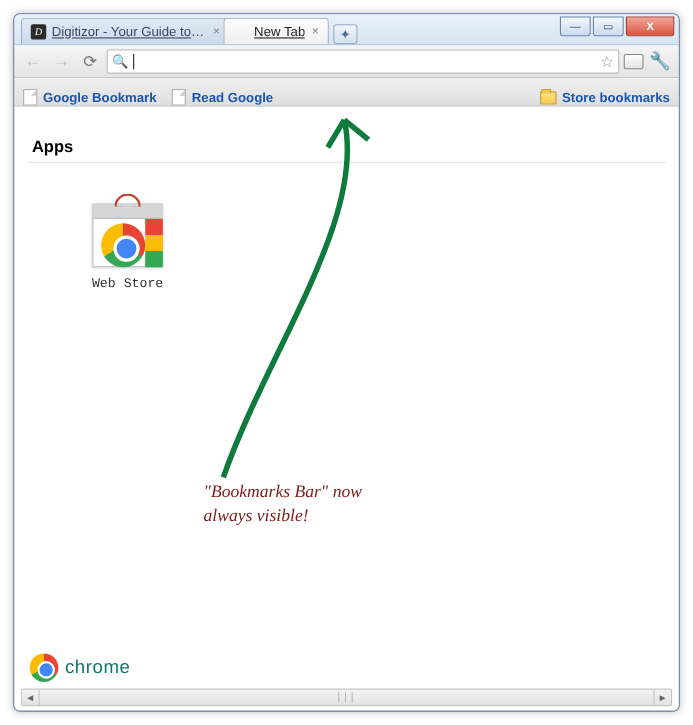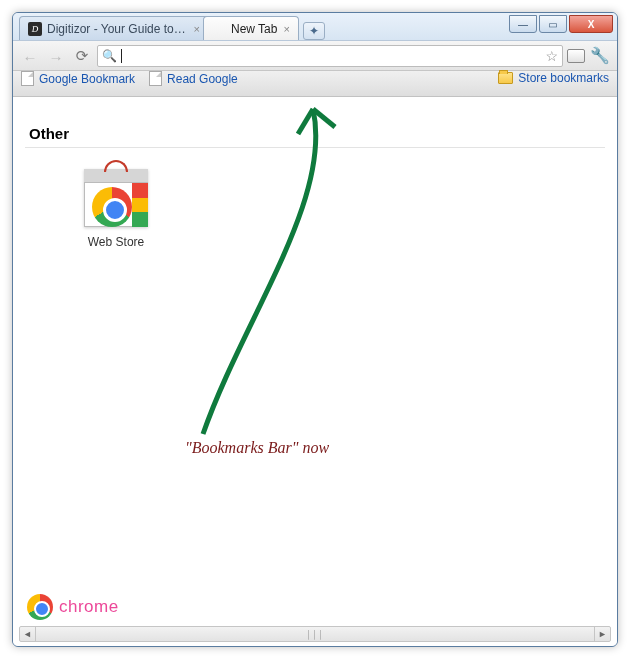--- a/index.html
+++ b/index.html
@@ -81,21 +81,21 @@
     margin-top:32px;
   }
   .tab .favicon {
     width:14px; height:14px; margin-right:5px;
     display:inline-flex; align-items:center; justify-content:center;
     border-radius:2px;
     font-size:9px;
     flex:0 0 14px;
   }
   .fav-d { background:#2b2b2b; color:#fff; font-style:italic; font-family:Georgia,serif; }
-  .tab .label { overflow:hidden; text-overflow:ellipsis; white-space:nowrap; flex:1; }
+  .tab .label { overflow:hidden; text-overflow:ellipsis; white-space:nowrap; flex:1;text-decoration:underline; }
   .tab .tab-x { margin-left:6px; color:#888; font-size:11px; }
   .newtab-btn {
     width:22px; height:18px; margin-left:10px;
     border:1px solid #9aaec4; border-radius:3px;
     background:linear-gradient(#eef4fb,#d4e2f1);
     display:flex; align-items:center; justify-content:center;
     color:#4a6a8c; font-size:12px;
   }
   
   .toolbar {
@@ -128,23 +128,24 @@
     width:18px; height:14px;
     border:1px solid #888; border-radius:2px;
     background:linear-gradient(#fff,#e2e2e2);
   }
   .wrench { color:#555; font-size:16px; }
   
   .bookmarks-bar {
     height:26px;
     background:linear-gradient(#f0f0f0,#dedede);
     border-bottom:1px solid #c2c2c2;
-    display:flex; align-items:flex-start;
+    display:flex; align-items:flex-end;
     padding:0 8px; gap:14px;
     font-size:12px;
+    font-weight:bold;
   }
   .bm-item { display:flex; align-items:center; gap:5px; color:#1a56b0; cursor:default; }
   .doc-icon {
     width:13px; height:15px;
     border:1px solid #aaa; background:#fff;
     position:relative;
   }
   .doc-icon::after {
     content:""; position:absolute; top:0; right:0;
     width:5px; height:5px;
@@ -170,22 +171,22 @@
     background:#fff;
     position:relative;
     overflow:hidden;
   }
   .apps-header {
     position:absolute; top:28px; left:16px;
     font-size:15px; font-weight:bold; color:#000;
   }
   .apps-divider { position:absolute; top:50px; left:12px; right:12px; border-top:1px solid #e3e3e3; }
   .app-tile {
-    position:absolute; top:72px; left:48px;
-    width:110px; text-align:center;
+    position:absolute; top:88px; left:48px;
+    width:110px; text-align:center;font-family:Liberation Mono, monospace;
   }
   .webstore-icon {
     width:64px; height:58px; margin:0 auto 8px;
     position:relative;
   }
   .bag {
     position:absolute; inset:0;
     background:#fff;
     border:1px solid #bbb;
     box-shadow:0 1px 3px rgba(0,0,0,0.2);
@@ -238,21 +239,21 @@
   .chrome-ball {
     width:26px; height:26px; border-radius:50%;
     background:conic-gradient(#ea4335 0 120deg,#34a853 120deg 240deg,#fbbc05 240deg 360deg);
     position:relative;
   }
   .chrome-ball::after {
     content:""; position:absolute; top:7px; left:7px;
     width:12px; height:12px; border-radius:50%;
     background:#4285f4; border:2px solid #fff;
   }
-  .chrome-word { font-size:17px; color:#ec4899; letter-spacing:0.5px; }
+  .chrome-word { font-size:17px; color:#0f766e; letter-spacing:0.5px; }
   
   .hscroll {
     position:absolute; left:6px; right:6px; bottom:4px; height:16px;
     background:linear-gradient(#f2f2f2,#e3e3e3);
     border:1px solid #c5c5c5; border-radius:2px;
     display:flex; align-items:center;
   }
   .hscroll .arrow-btn {
     width:16px; height:100%;
     display:flex; align-items:center; justify-content:center;
@@ -318,21 +319,21 @@
       <span>Read Google</span>
     </div>
     <div class="bm-spacer"></div>
     <div class="bm-item">
       <span class="folder-icon"></span>
       <span>Store bookmarks</span>
     </div>
   </div>
 
   <div class="content">
-    <div class="apps-header">Other</div>
+    <div class="apps-header">Apps</div>
     <div class="apps-divider"></div>
 
     <div class="app-tile">
       <div class="webstore-icon">
         <div class="bag"></div>
         <div class="bag-top"></div>
         <div class="handle"></div>
         <div class="stripe"></div>
         <div class="circle"></div>
       </div>
@@ -340,20 +341,21 @@
     </div>
 
     <svg class="arrow" width="200" height="340">
       <path d="M20 335 C 60 220, 150 100, 130 10" stroke="#0f7a3d" stroke-width="5" fill="none"></path>
       <path d="M130 10 L115 35" stroke="#0f7a3d" stroke-width="5" fill="none"></path>
       <path d="M130 10 L152 28" stroke="#0f7a3d" stroke-width="5" fill="none"></path>
     </svg>
 
     <div class="annotation">
       <div>"Bookmarks Bar" now</div>
+      <div>always visible!</div>
     </div>
 
     <div class="footer-logo">
       <div class="chrome-ball"></div>
       <span class="chrome-word">chrome</span>
     </div>
 
     <div class="hscroll">
       <div class="arrow-btn">◄</div>
       <div class="track">

